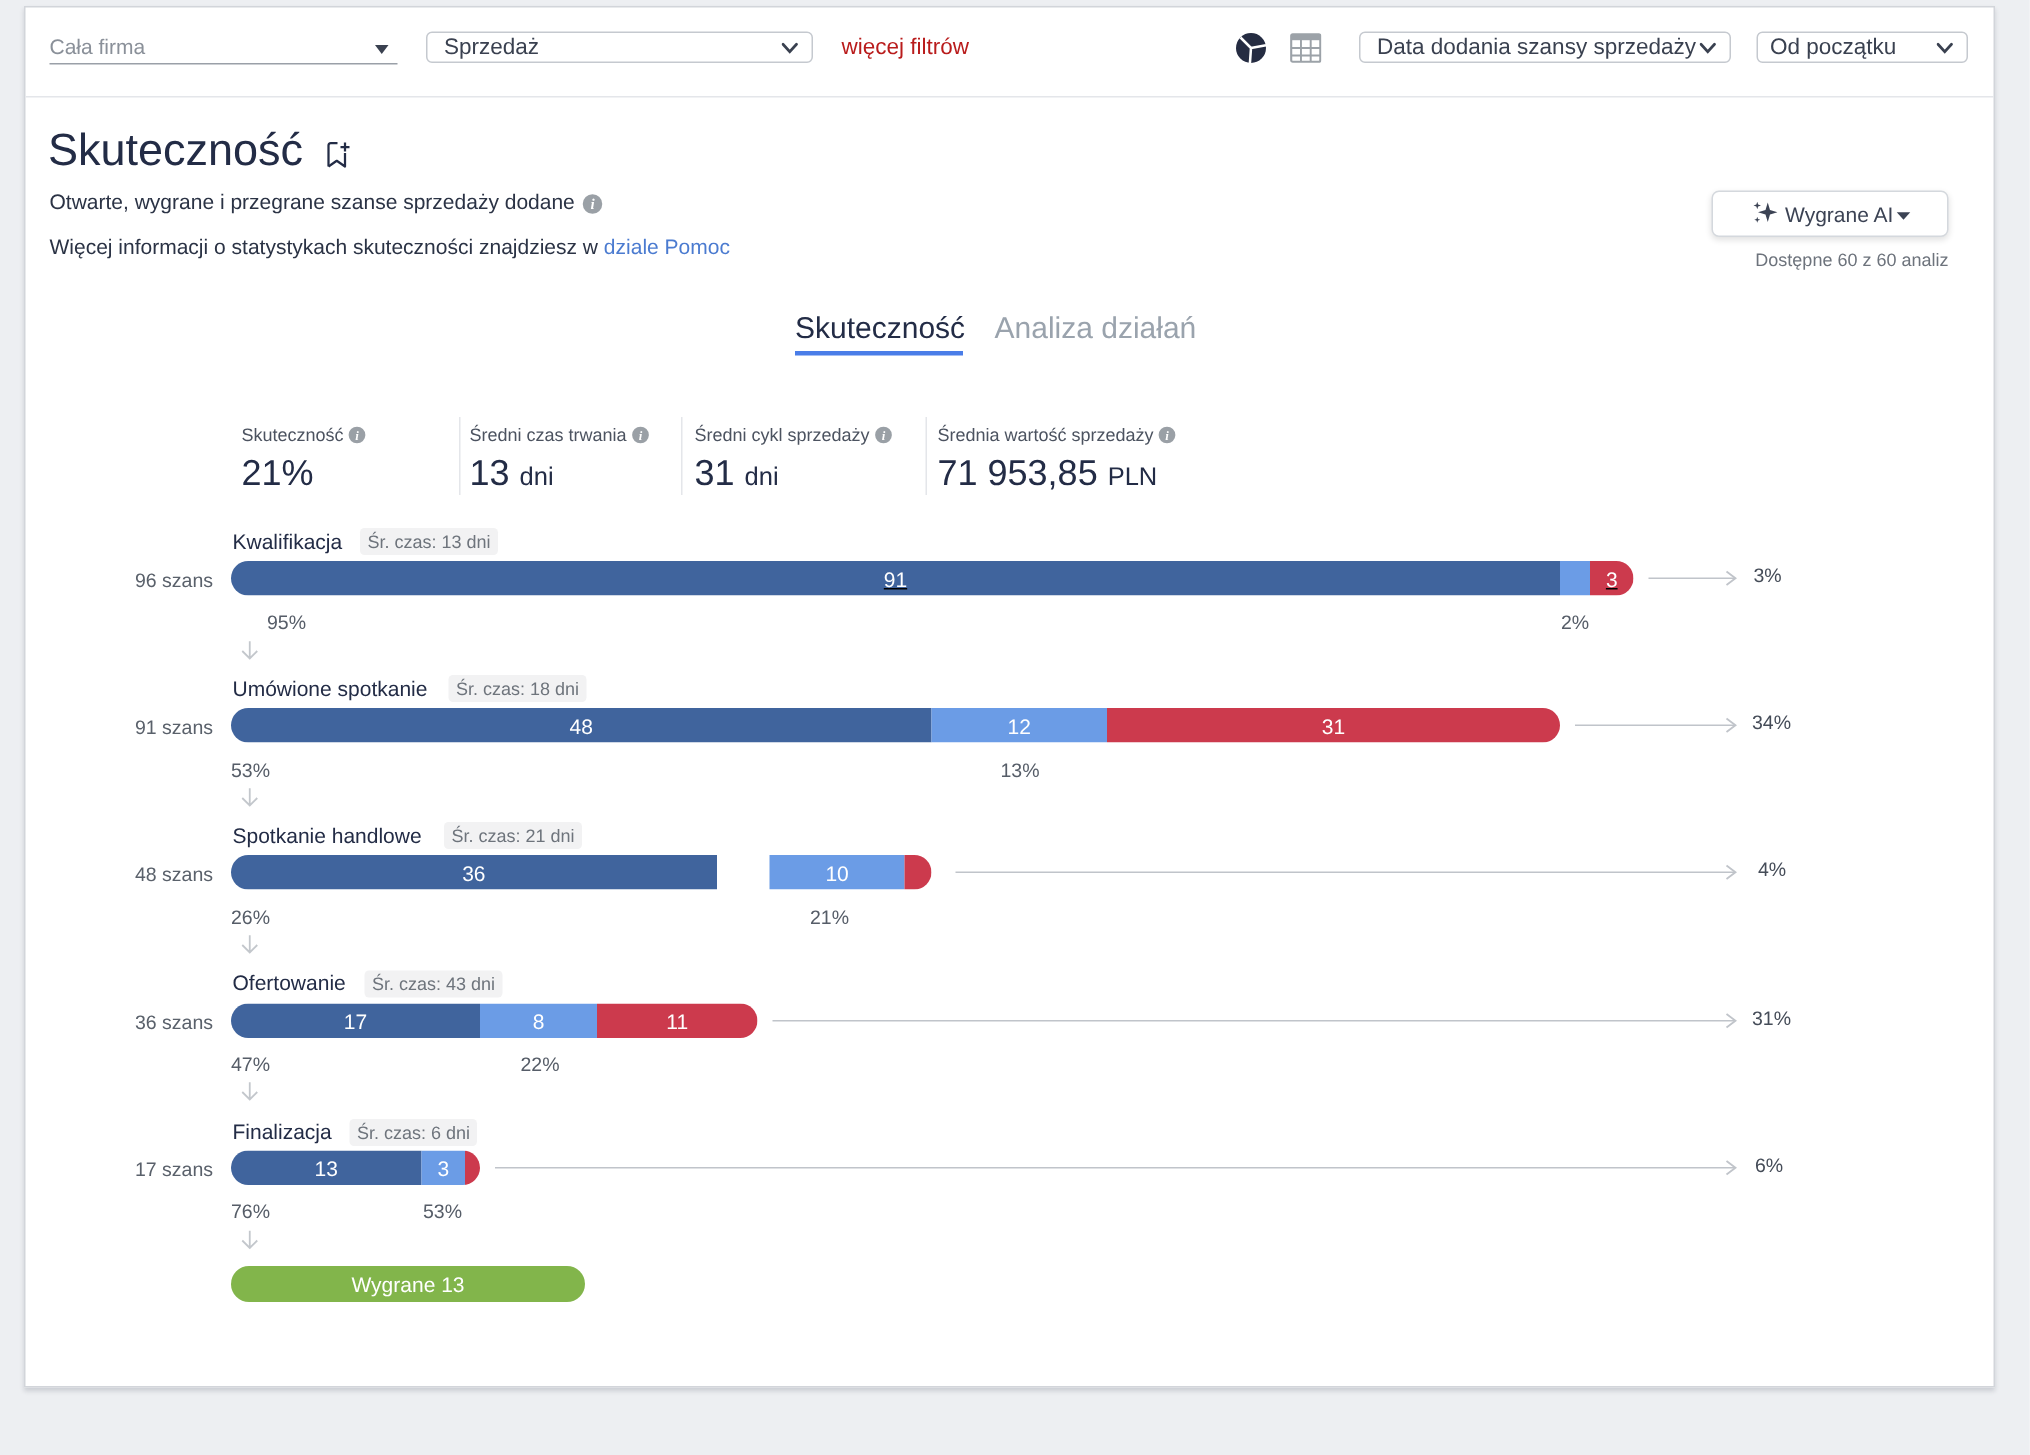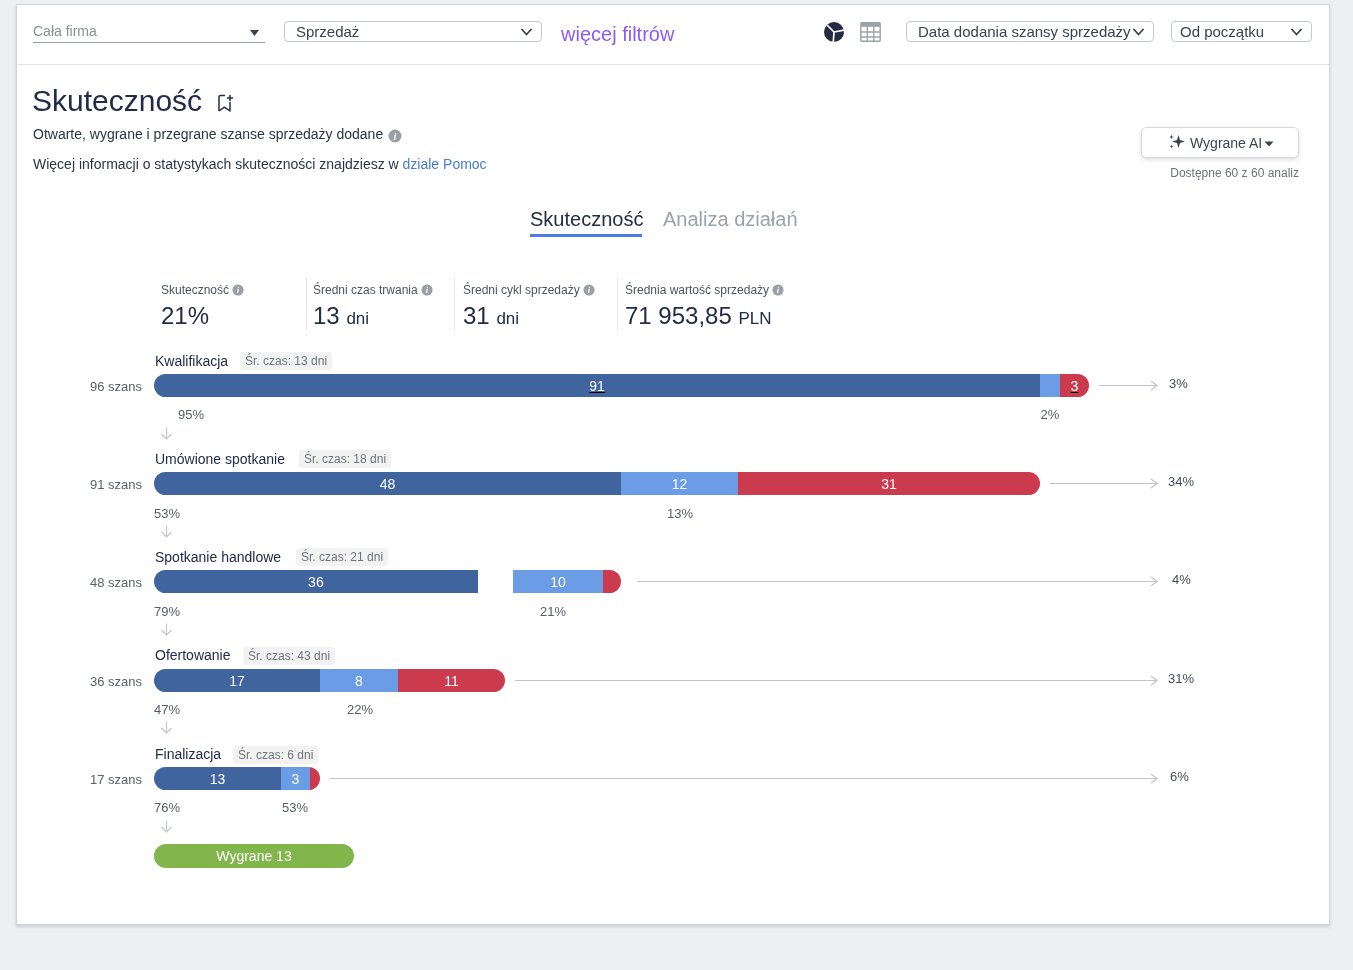--- a/index.html
+++ b/index.html
@@ -35,21 +35,21 @@
 <div class="abs" style="left:33px; top:42px; width:232px; height:1px; background:#9aa0a8;"></div>
 <svg class="abs" style="left:249px; top:29px;" width="11" height="8" viewBox="0 0 11 8">
     <path d="M1 1 L5.5 7 L10 1 Z" fill="#3a4150"></path>
   </svg>
 
 <div class="sel" style="left:284px; top:21px; width:258px;">Sprzedaż
   <svg width="11" height="8" viewBox="0 0 11 8">
       <path d="M1 1.5 L5.5 6.5 L10 1.5" fill="none" stroke="#3a4150" stroke-width="1.8" stroke-linecap="round"></path>
     </svg>
 </div>
-<div class="abs" style="left:561px; top:23px; font-size:20px; color:#8b5cf6;text-align:right;">więcej filtrów</div>
+<div class="abs" style="left:561px; top:23px; font-size:15px; color:#b91c1c;text-align:right;">więcej filtrów</div>
 
 <svg class="abs" style="left:823px; top:21px;" width="22" height="22" viewBox="0 0 22 22">
   <circle cx="11" cy="11" r="10" fill="#252c42"></circle>
   <path d="M11 11 L4 4 M11 11 L10.3 21 M11 11 L21 9.2" stroke="#fff" stroke-width="1.7"></path>
 </svg>
 <svg class="abs" style="left:860px; top:22px;" width="21" height="20" viewBox="0 0 21 20">
   <rect x="0.8" y="0.8" width="19.4" height="18.4" rx="1" fill="none" stroke="#9ca2a8" stroke-width="1.4"></rect>
   <rect x="0.8" y="0.8" width="19.4" height="4" fill="#9ca2a8"></rect>
   <path d="M0.8 10 H20.2 M0.8 15 H20.2 M7.3 4 V19.2 M13.8 4 V19.2" stroke="#9ca2a8" stroke-width="1.3" fill="none"></path>
 </svg>
@@ -171,21 +171,21 @@
 <div class="bar" style="left:154px; top:570px; width:467px;">
   <div class="seg d" style="width:350px;">36</div>
   <div class="seg l" style="width:98px;margin-left:35px;">10</div>
   <div class="seg r" style="width:19px;"></div>
 </div>
 <div class="aline" style="left:637px; top:581px; width:519px;"></div>
 <svg class="abs" style="left:1150px; top:576px;" width="8" height="11" viewBox="0 0 8 11">
     <path d="M1 1 L7 5.5 L1 10" fill="none" stroke="#c0c4ca" stroke-width="1.2"></path>
   </svg>
 <div class="rpct" style="left:1172px; top:572px;">4%</div>
-<div class="pct" style="left:154px; top:604px;">79%</div>
+<div class="pct" style="left:154px; top:604px;">26%</div>
 <div class="pct" style="left:538px; top:604px; width:30px; text-align:center;">21%</div>
 <svg class="abs" style="left:160px; top:623px;" width="13" height="13" viewBox="0 0 13 13">
     <path d="M6.5 0.5 V11 M1.5 7 L6.5 12 L11.5 7" fill="none" stroke="#c3c7cc" stroke-width="1.2"></path>
   </svg>
 
 <div class="stage" style="left:155px; top:647px;">Ofertowanie</div>
 <div class="pill" style="left:243px; top:647px;">Śr. czas: 43 dni</div>
 <div class="szans" style="left:82px; top:674px;">36 szans</div>
 <div class="bar" style="left:154px; top:669px; width:351px;">
   <div class="seg d" style="width:166px;">17</div>
@@ -215,13 +215,13 @@
 <svg class="abs" style="left:1150px; top:773px;" width="8" height="11" viewBox="0 0 8 11">
     <path d="M1 1 L7 5.5 L1 10" fill="none" stroke="#c0c4ca" stroke-width="1.2"></path>
   </svg>
 <div class="rpct" style="left:1170px; top:769px;">6%</div>
 <div class="pct" style="left:154px; top:800px;">76%</div>
 <div class="pct" style="left:280px; top:800px; width:30px; text-align:center;">53%</div>
 <svg class="abs" style="left:160px; top:820px;" width="13" height="13" viewBox="0 0 13 13">
     <path d="M6.5 0.5 V11 M1.5 7 L6.5 12 L11.5 7" fill="none" stroke="#c3c7cc" stroke-width="1.2"></path>
   </svg>
 
-<div class="abs" style="left:154px; top:844px; width:200px; height:24px; background:#82b54b; border-radius:12px; color:#fff; font-size:14px; display:flex; align-items:center; justify-content:center;">Wygrane 13</div>
+<div class="abs" style="left:154px; top:844px; width:236px; height:24px; background:#82b54b; border-radius:12px; color:#fff; font-size:14px; display:flex; align-items:center; justify-content:center;">Wygrane 13</div>
 
 </body></html>

